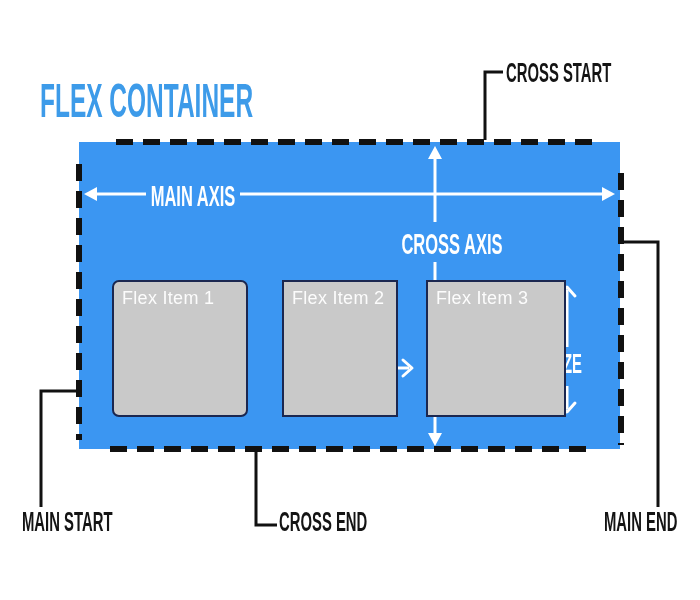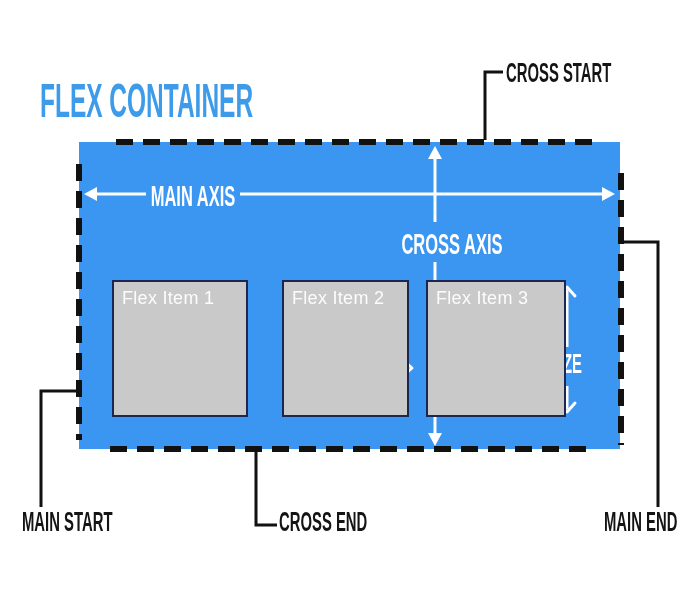--- a/index.html
+++ b/index.html
@@ -47,22 +47,22 @@
   #cross-axis-label  { left: 452px; top: 229px; font-size: 30px; color: #ffffff; }
   #main-size-label   { left: 352px; top: 352px; font-size: 27px; color: #ffffff; }
   #cross-size-label  { left: 537px; top: 351px; font-size: 27px; color: #ffffff; }
 
   .flex-item {
     position: absolute;
     background: #C9C9C9;
     border: 2px solid #1B2750;
     box-sizing: border-box;
   }
-  #flex-item-1 { left: 112px; top: 280px; width: 136px; height: 137px; }
-  #flex-item-2 { left: 282px; top: 280px; width: 127px; height: 137px; }
+  #flex-item-1 { left: 112px; top: 280px; width: 136px; height: 137px; border-radius: 7px; }
+  #flex-item-2 { left: 282px; top: 280px; width: 116px; height: 137px; }
   #flex-item-3 { left: 426px; top: 280px; width: 140px; height: 137px; }
   .item-label {
     position: absolute;
     left: 8px;
     top: 6px;
     color: rgba(255,255,255,0.95);
     font-size: 18px;
     letter-spacing: 0.3px;
     line-height: 1.2;
     white-space: nowrap;

